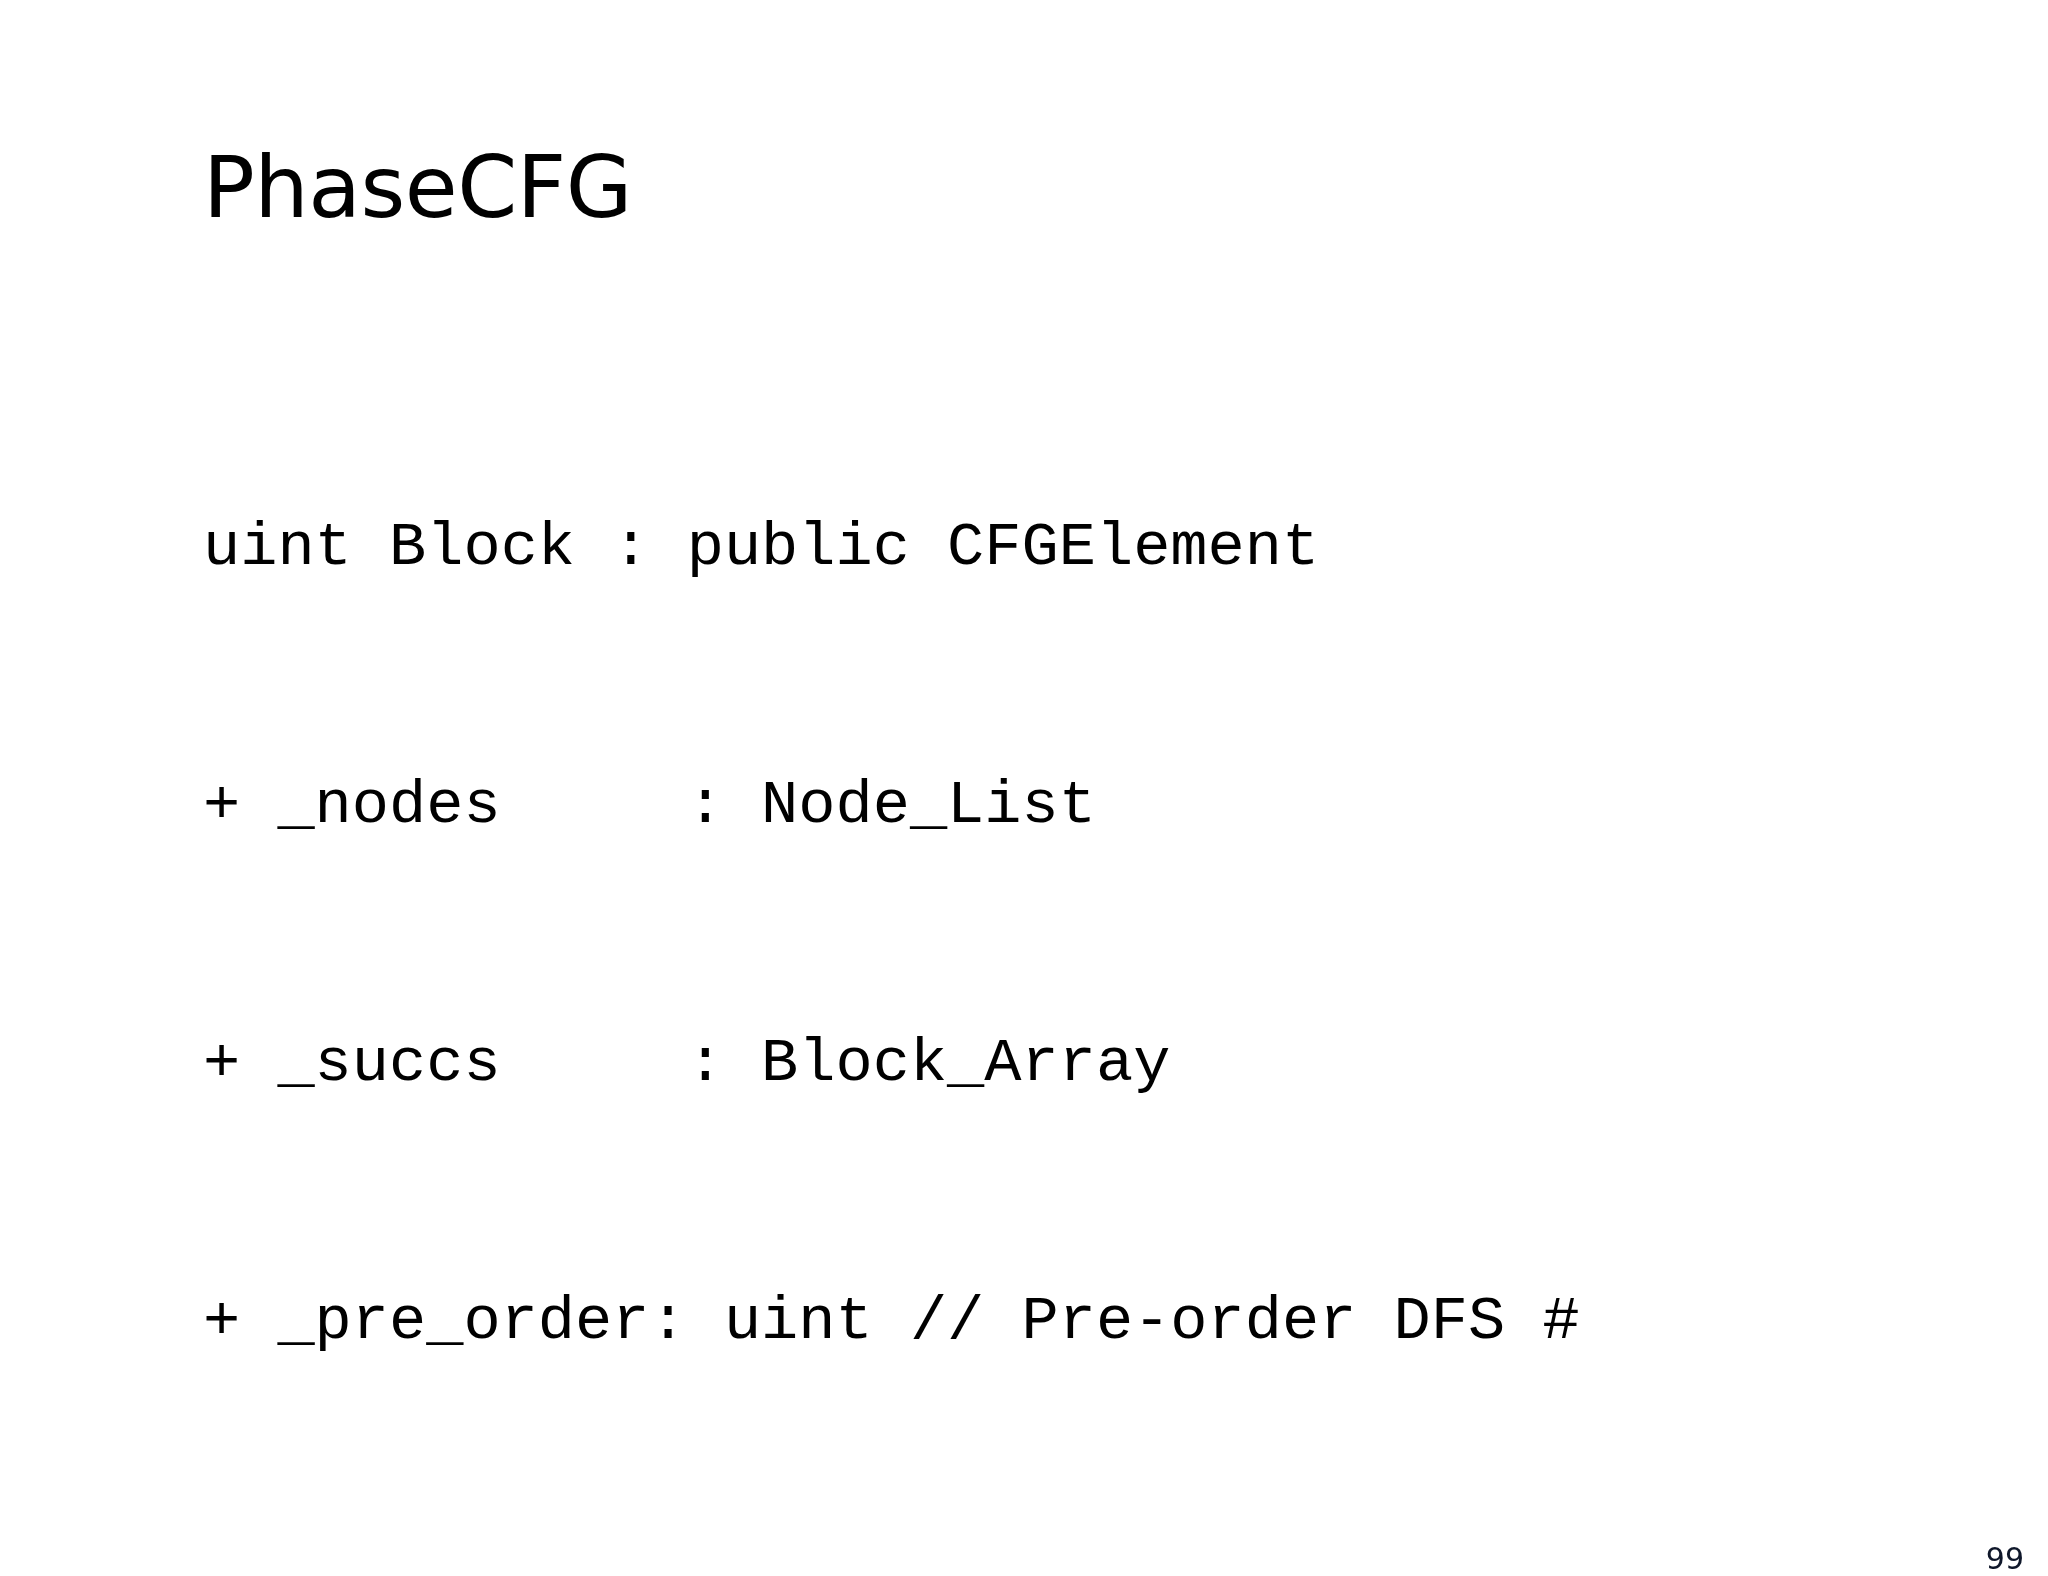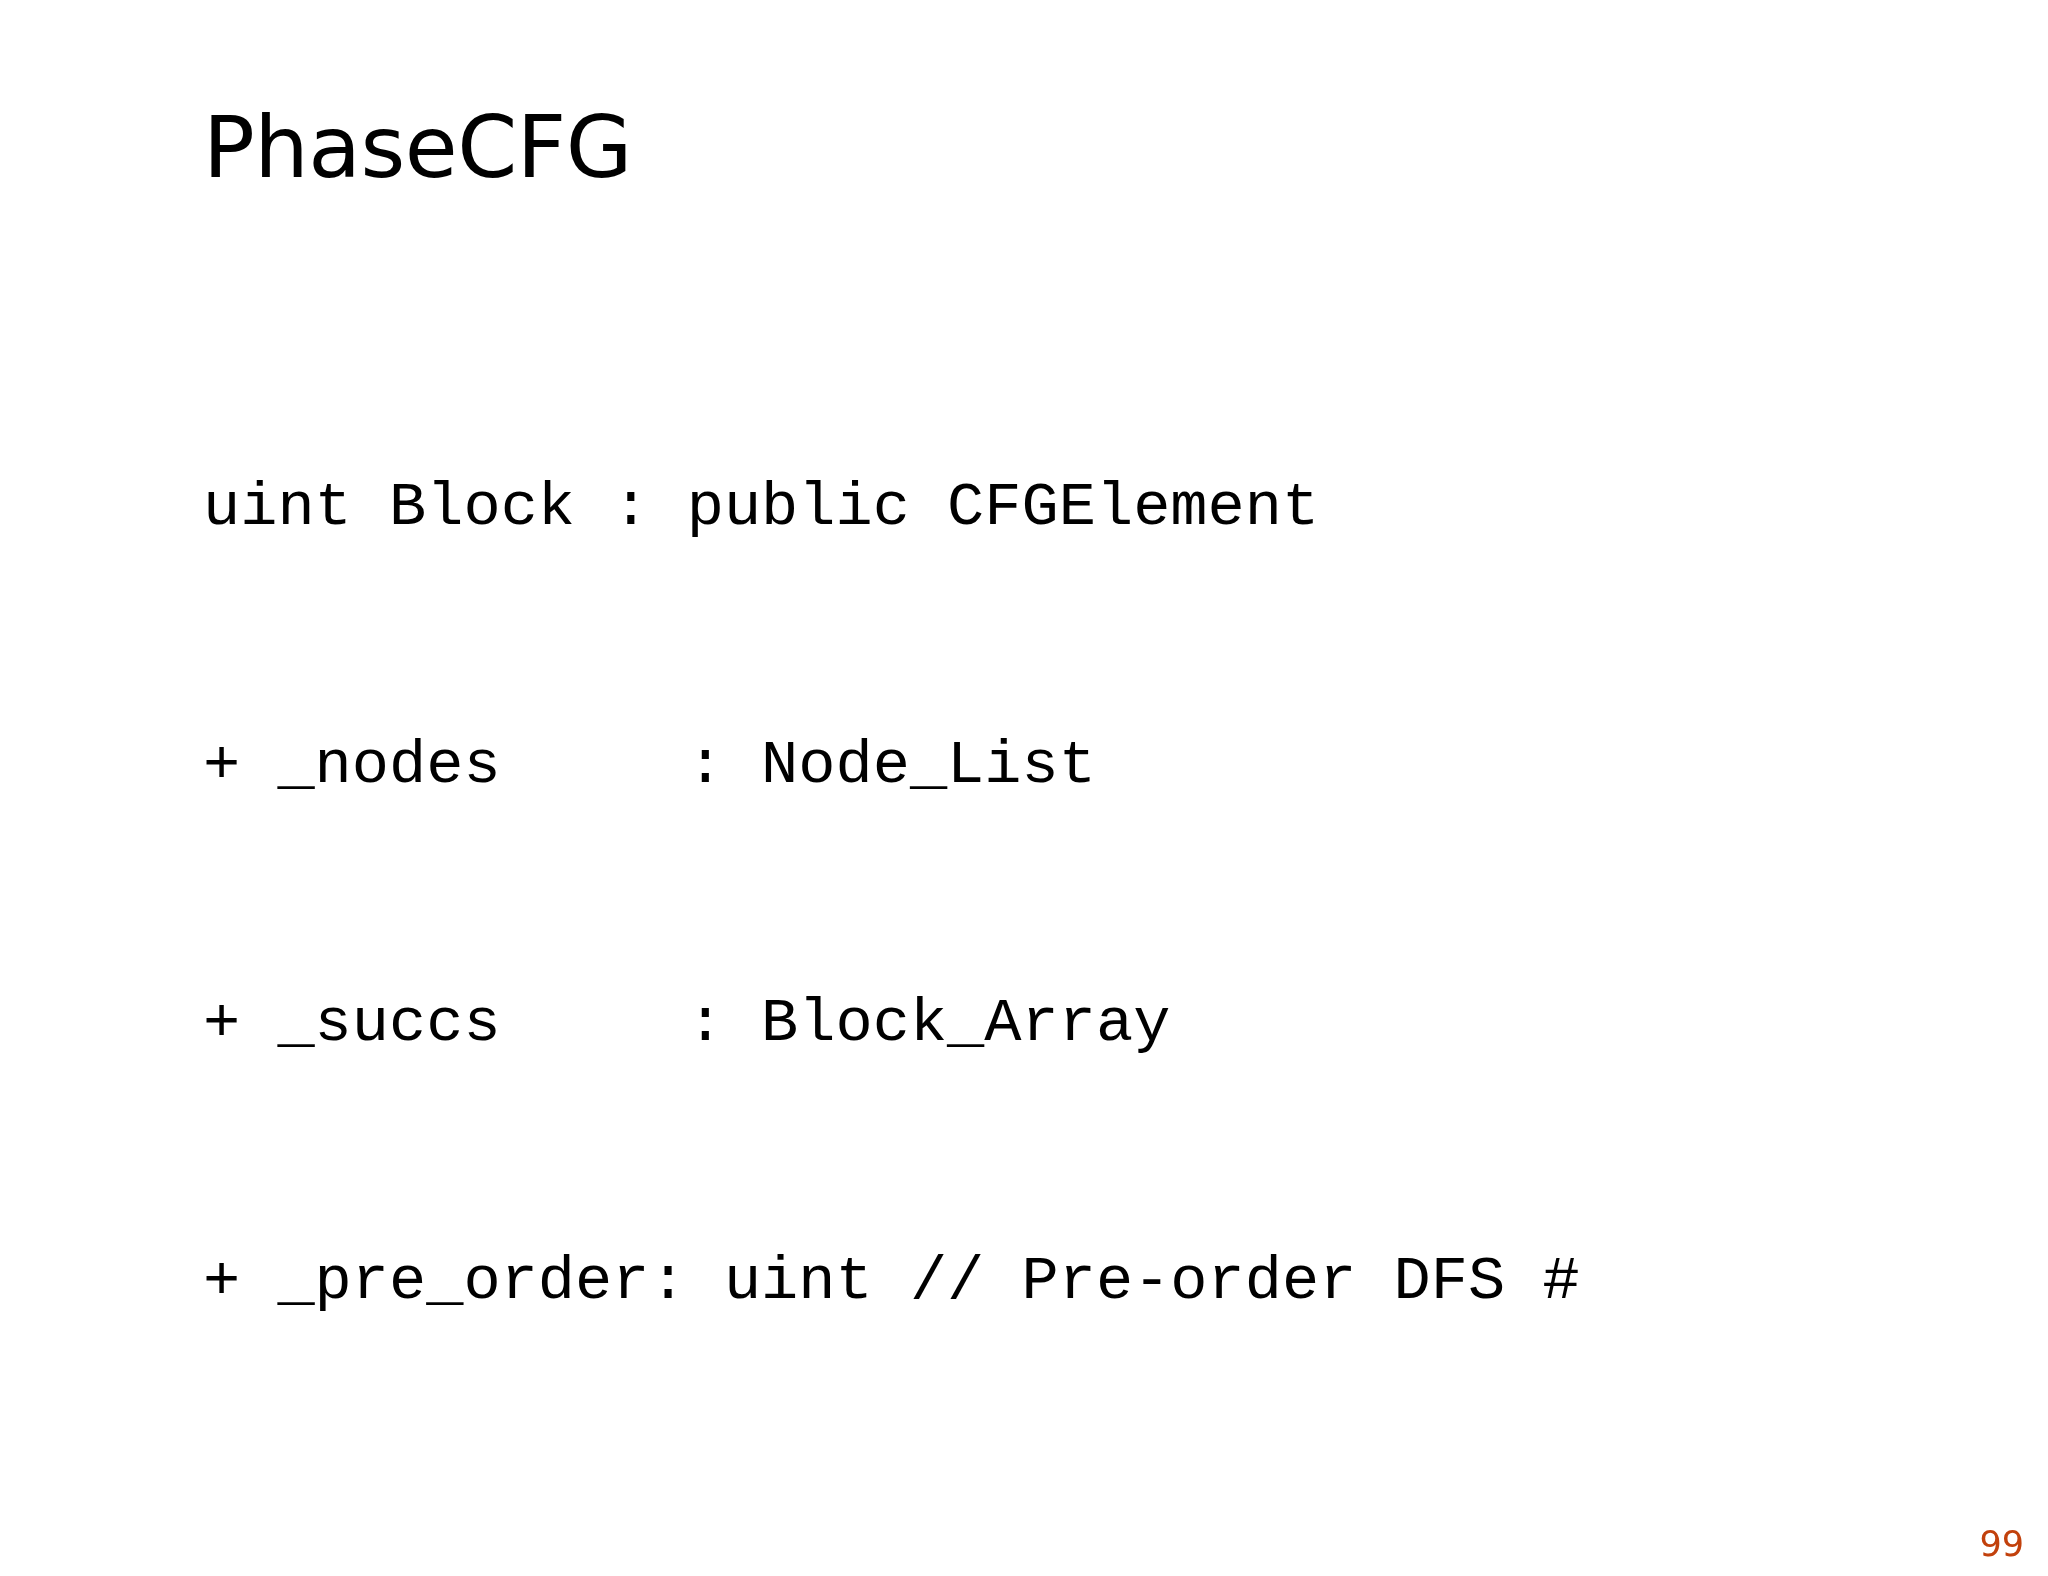--- a/index.html
+++ b/index.html
@@ -13,20 +13,21 @@
     height: 1576px;
     position: relative;
     overflow: hidden;
     font-family: "Liberation Sans", sans-serif;
     color: #000000;
   }
   .slide {
     position: absolute;
     inset: 0;
     background: #ffffff;
+    margin-top: 40px;
   }
   .slide-title {
     position: absolute;
     left: 203px;
     top: 104px;
     font-family: "DejaVu Sans", sans-serif;
     font-size: 86px;
     line-height: 1.0;
     font-weight: 400;
     letter-spacing: -0.5px;
@@ -46,25 +47,25 @@
     letter-spacing: 0px;
   }
   .code-line {
     white-space: pre;
     min-height: 86px;
     display: block;
   }
   .page-number {
     position: absolute;
     right: 24px;
-    bottom: 14px;
+    bottom: 2px;
     font-family: "DejaVu Sans", sans-serif;
-    font-size: 35px;
+    font-size: 30px;
     line-height: 1;
-    color: #c2410c;
+    color: #0f172a;
     white-space: pre;
   }
 </style>
 </head>
 <body>
 
 <div class="slide">
 
   <div class="slide-title">PhaseCFG</div>
 

